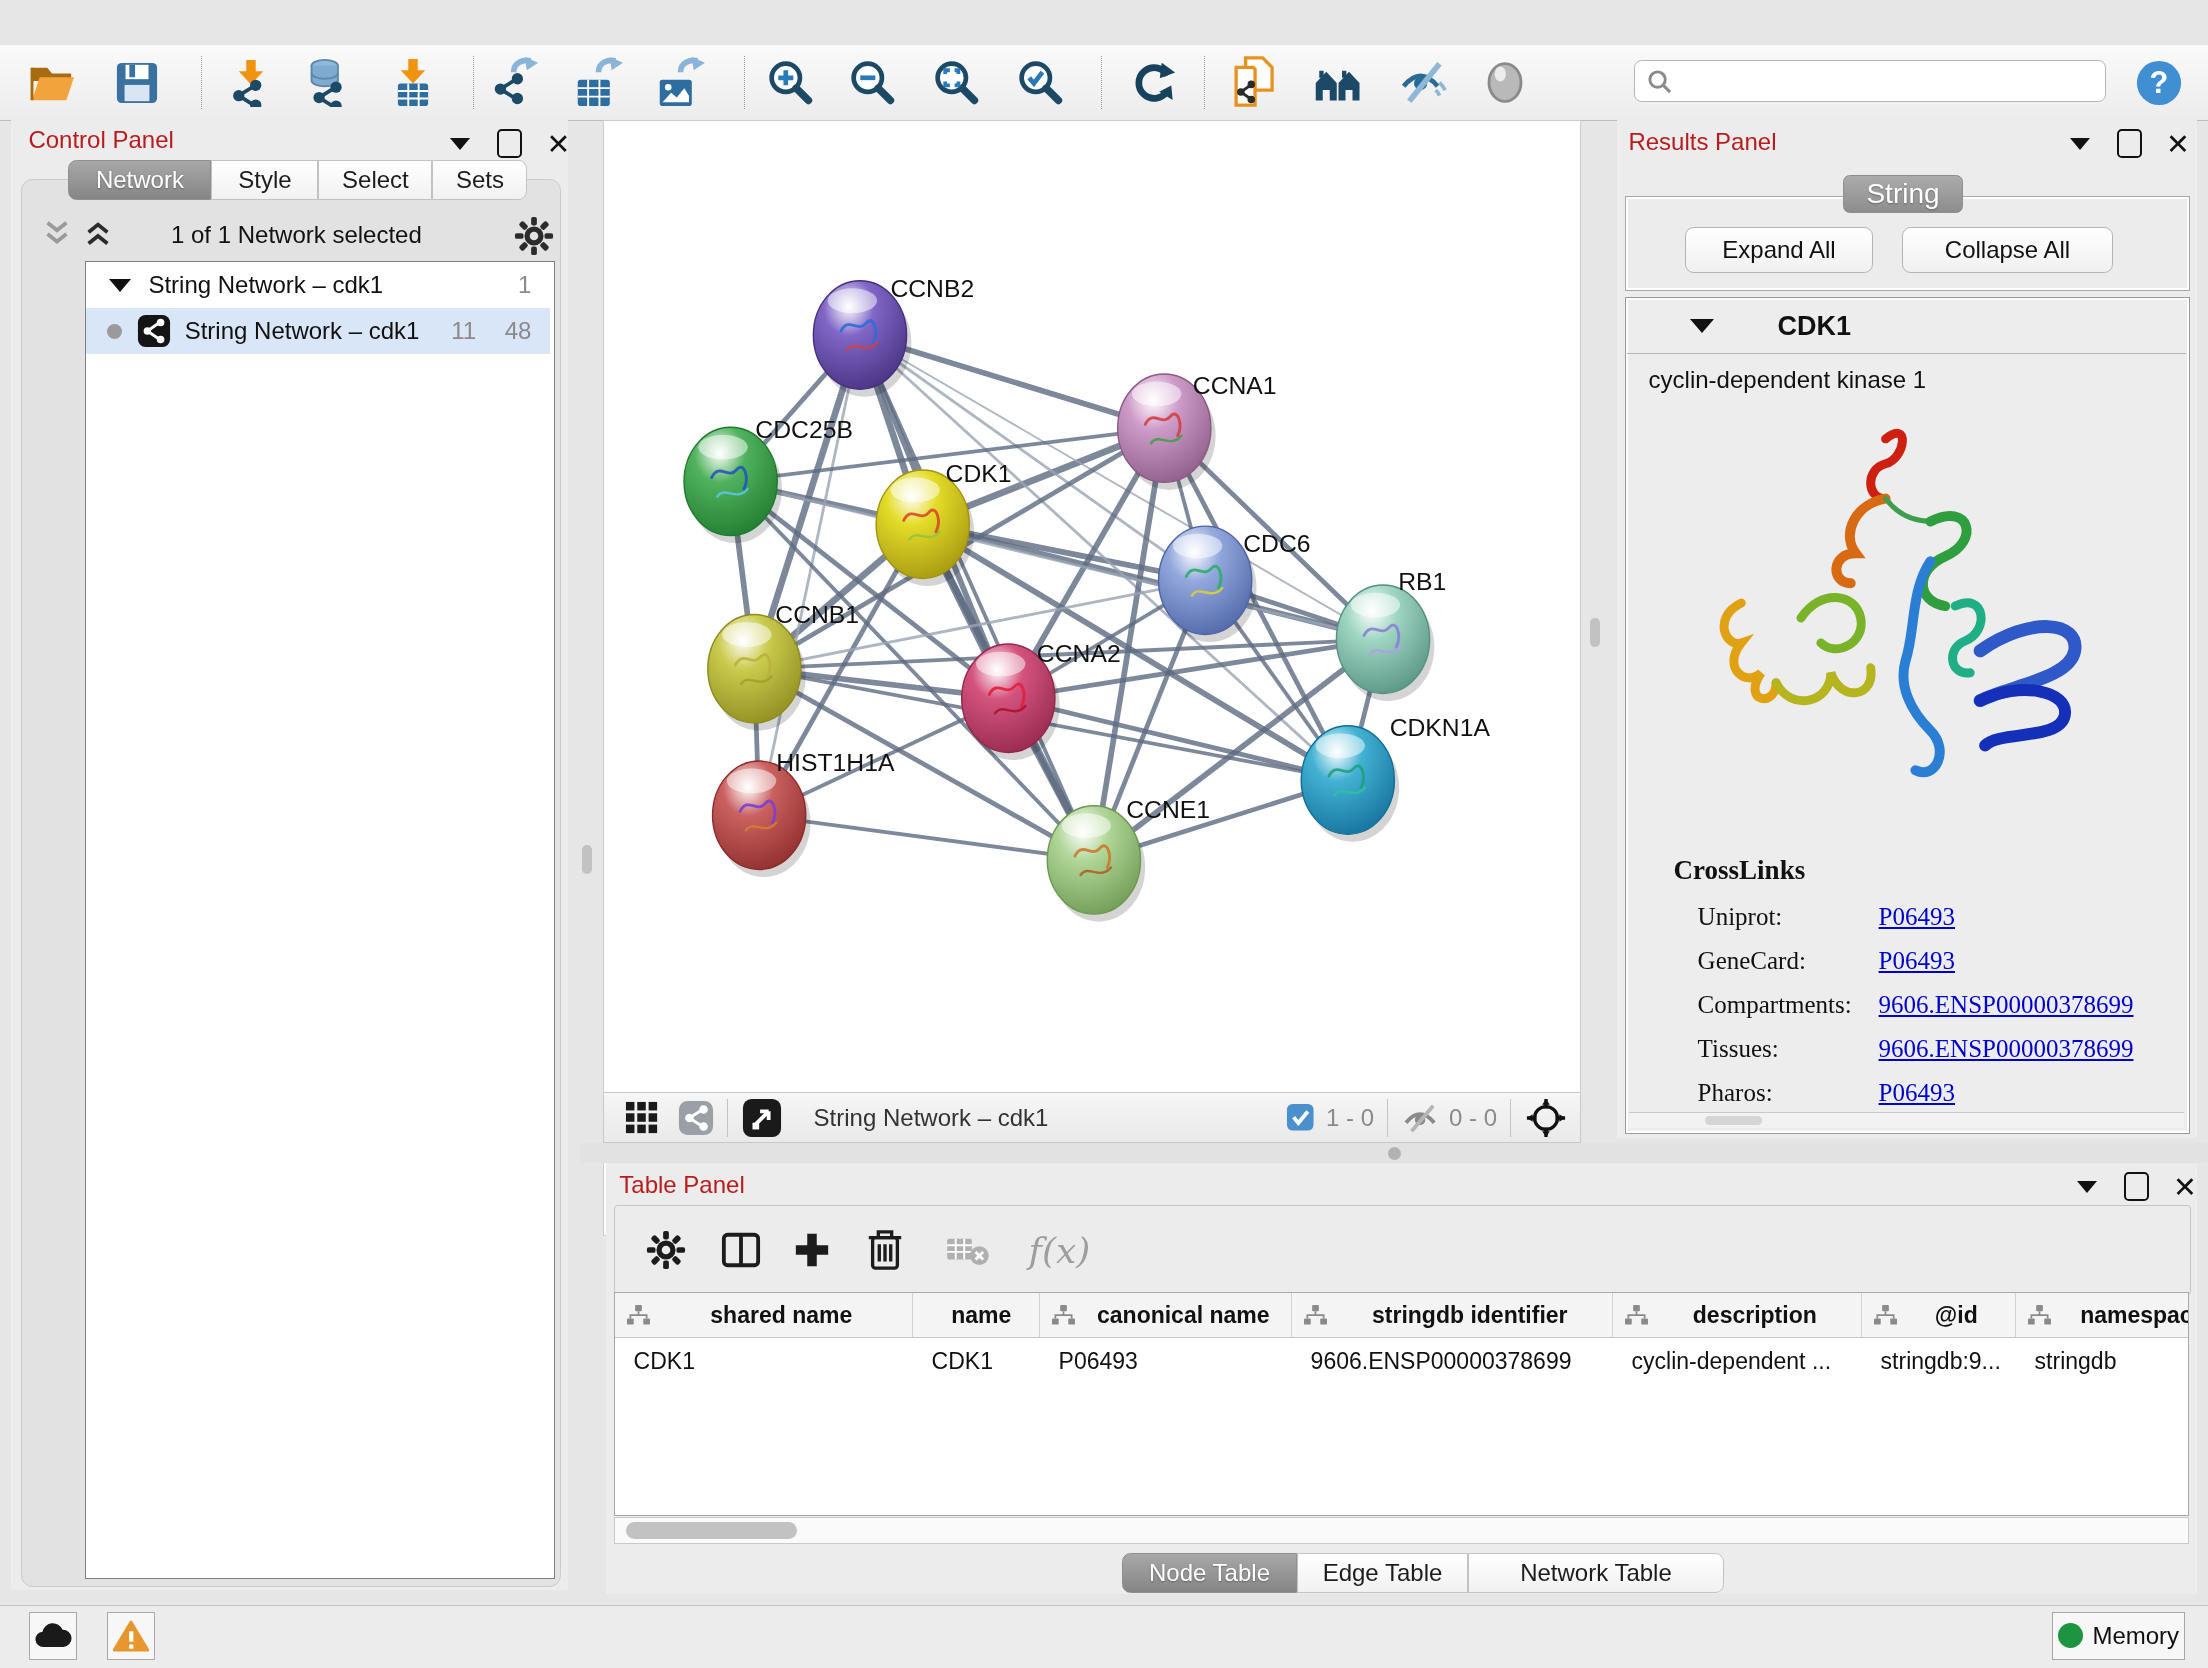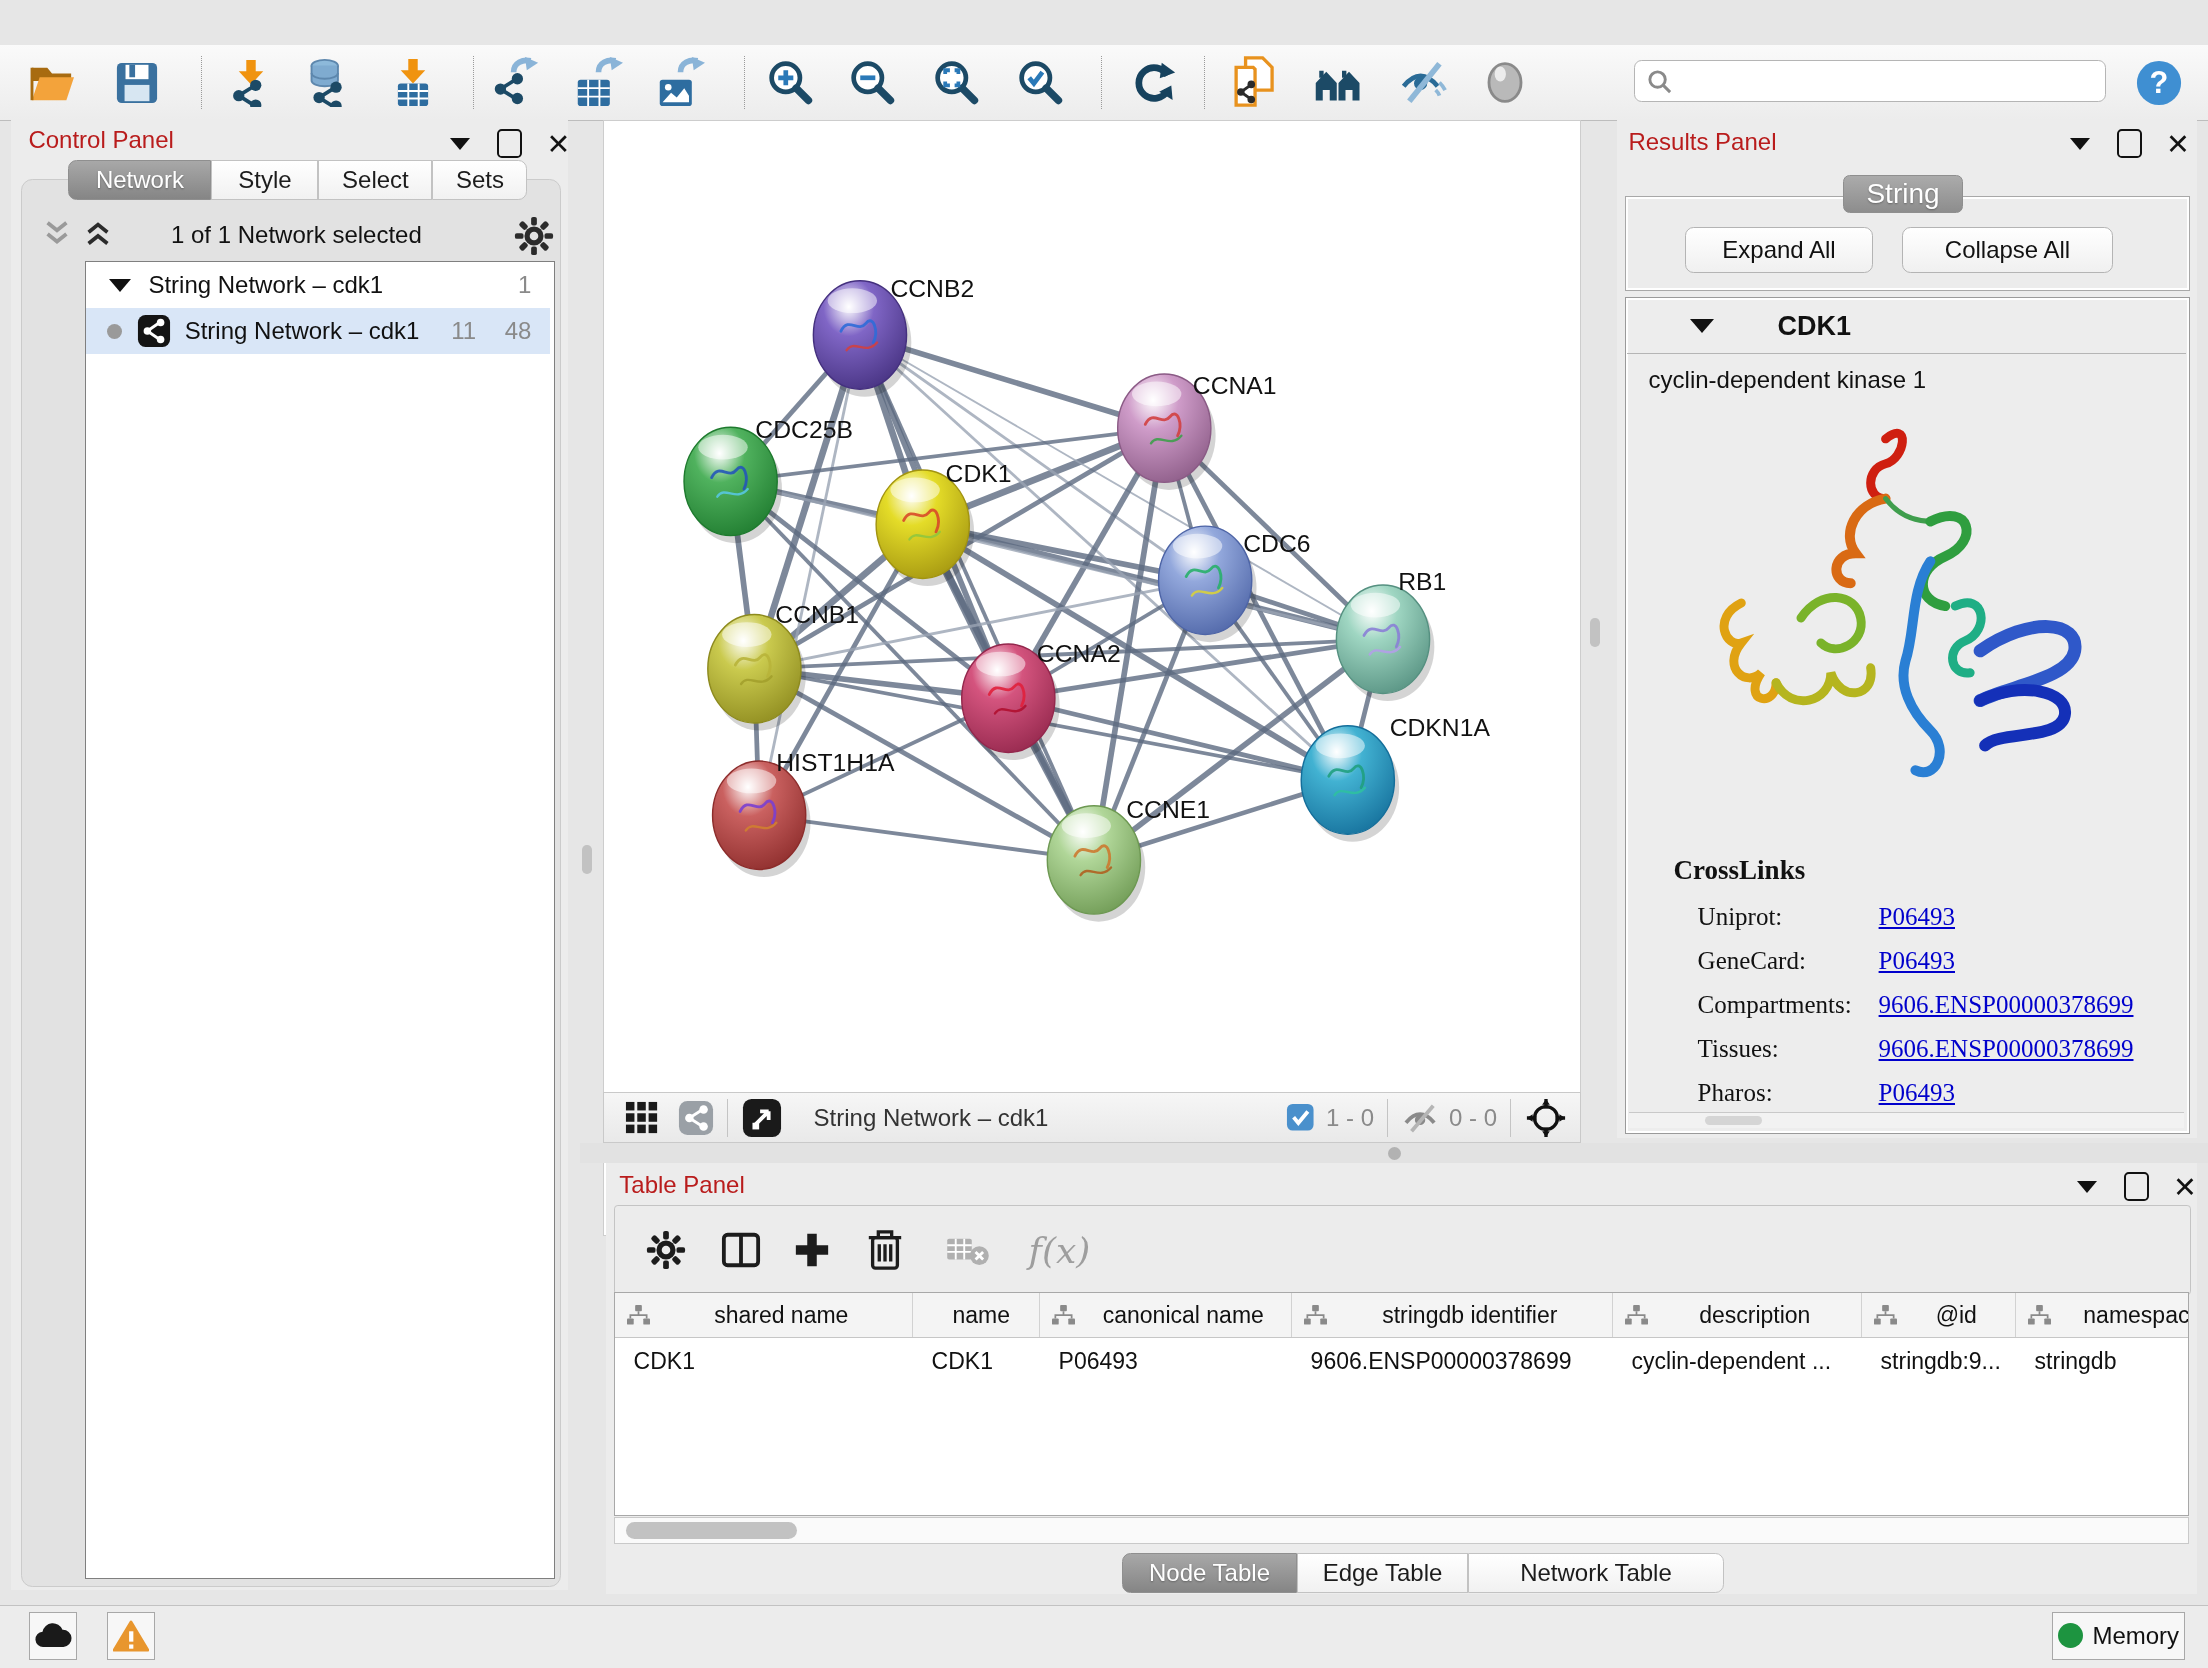--- a/index.html
+++ b/index.html
@@ -58,21 +58,21 @@
   #cdk1-row{left:1.9px;top:1.9px;width:559px;height:53px;border-bottom:1px solid #b5b5b5;display:flex;align-items:center;}
   .serif{font-family:"Liberation Serif","DejaVu Serif",serif;}
   .xlink-row{left:0;width:533px;height:44px;display:flex;font-size:25px;}
   .xlink-row .lbl{width:181px;color:#111;}
   .xlink-row a{color:#0000cc;text-decoration:underline;}
   
   #table-panel{left:606px;top:1163px;width:1591px;height:431px;background:#ececec;}
   #tp-toolbar{left:7.6px;top:42px;width:1575px;height:88px;background:#ececec;border:1px solid #c4c4c4;border-radius:3.8px;display:flex;align-items:center;}
   #tp-table{left:7.6px;top:129px;width:1575px;height:224px;background:#fff;border:1px solid #a8a8a8;box-sizing:border-box;overflow:hidden;}
   #table-header{display:flex;height:44px;background:#f4f4f4;border-bottom:1px solid #c6c6c6;width:1712px;}
-  .th{display:flex;align-items:center;border-right:1px solid #d2d2d2;box-sizing:border-box;font-size:23px;color:#111;overflow:hidden;}
+  .th{display:flex;align-items:center;border-right:1px solid #d2d2d2;box-sizing:border-box;font-size:23px;color:#111;overflow:hidden;font-weight:bold;}
   .th .thlabel{flex:1;text-align:center;white-space:nowrap;}
   #table-row{display:flex;height:46px;width:1712px;}
   .td{font-size:23px;color:#111;display:flex;align-items:center;padding-left:19px;box-sizing:border-box;white-space:nowrap;overflow:hidden;}
   #tp-hscroll{left:7.6px;top:354px;width:1575px;height:27px;background:#fafafa;border:1px solid #c9c9c9;box-sizing:border-box;}
   #tp-hscroll .thumb{left:11.4px;top:3.8px;width:171px;height:17px;background:#c2c2c2;border-radius:8.6px;}
   
   #status-bar{left:0;top:1605px;width:2208px;height:63px;background:#ececec;border-top:1px solid #c2c2c2;}
   .sbtn{top:5.7px;width:46px;height:46px;background:#f7f7f7;border:1.9px solid #a8a8a8;display:flex;align-items:center;justify-content:center;}
   #memory-btn{left:2052px;top:5.7px;width:131px;height:46px;background:#f7f7f7;border:1.9px solid #a8a8a8;
      display:flex;align-items:center;justify-content:center;gap:9.5px;font-size:24px;color:#111;}

